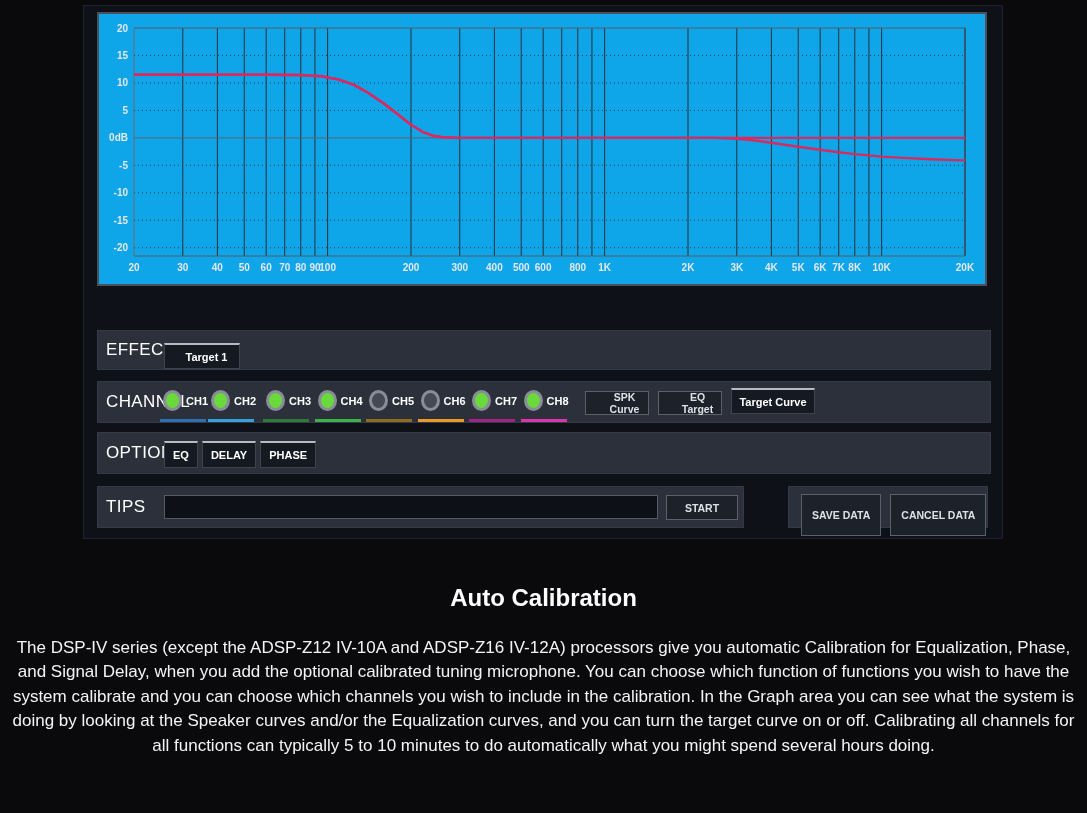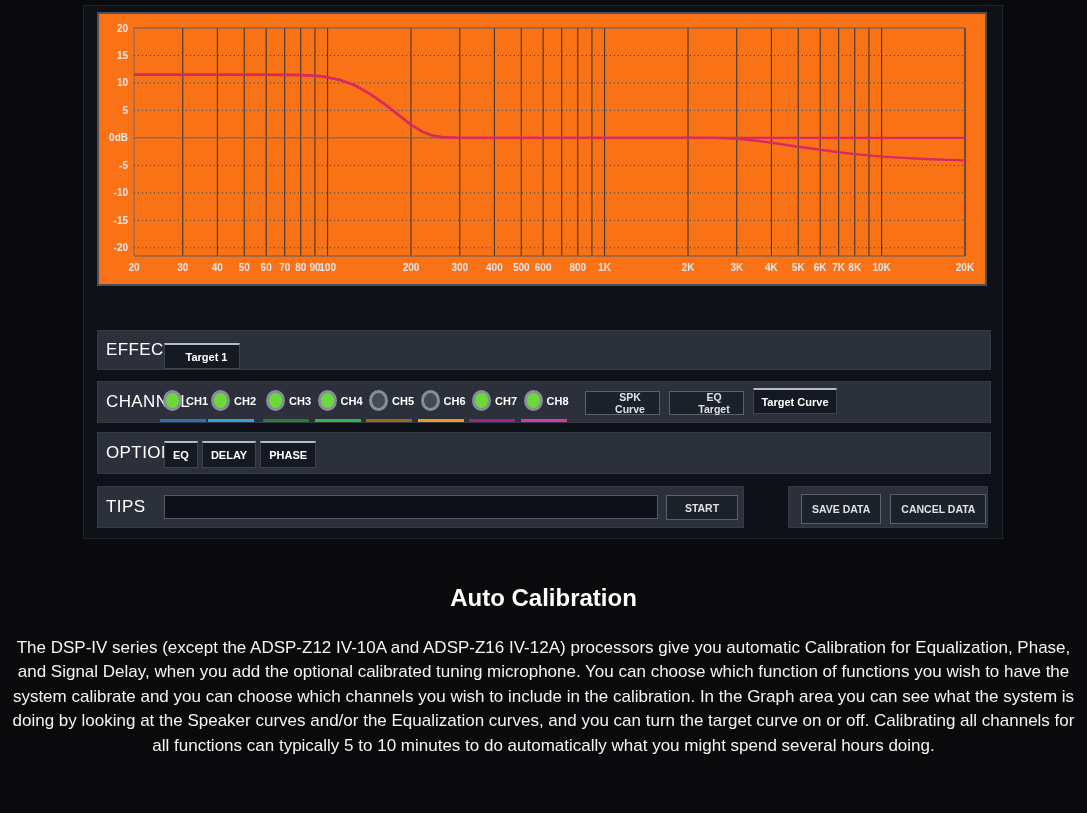--- a/index.html
+++ b/index.html
@@ -4,21 +4,21 @@
 <style>
   html,body{margin:0;padding:0;background:#0a0a0c;}
   body{width:1087px;height:813px;position:relative;overflow:hidden;
        font-family:"Liberation Sans", sans-serif;}
 
   
   .app-window{position:absolute;left:83px;top:5px;width:920px;height:534px;
               background:#0e1117;border:1px solid #1d222b;box-sizing:border-box;}
 
   .graph-panel{position:absolute;left:13px;top:6px;width:890px;height:274px;
-               background:#f97316;border:2px solid #4b505a;box-sizing:border-box;}
+               background:#0ea5e9;border:2px solid #4b505a;box-sizing:border-box;}
   .graph-panel svg{display:block;}
 
   .brand-row{position:absolute;left:14px;top:290px;height:26px;display:flex;align-items:center;}
   .zapco-logo{color:#edeff2;font-weight:800;font-size:21px;letter-spacing:3px;
               transform:scaleY(.82) scaleX(1.05);transform-origin:left center;}
   .app-title{color:#8d939d;font-weight:bold;font-size:11.5px;margin-left:10px;letter-spacing:.2px;}
 
   .row-panel{position:absolute;left:13px;width:894px;background:#2b303b;
              border:1px solid #343a46;box-sizing:border-box;}
   .row-label{position:absolute;left:8px;top:50%;transform:translateY(-50%);
@@ -37,40 +37,40 @@
 
   
   #channel-row{top:375px;height:42px;}
   .channel{position:absolute;top:0;width:48px;height:42px;}
   .led{position:absolute;left:3px;top:8px;width:13px;height:15px;border-radius:50%;
        border:3px solid #878e98;box-sizing:content-box;cursor:pointer;}
   .ch-label{position:absolute;left:26px;top:13px;color:#fff;font-weight:bold;font-size:11px;}
   .ch-underline{position:absolute;left:0;bottom:2px;width:46px;height:3px;}
   #curve-buttons{position:absolute;left:487px;top:0;height:42px;display:flex;
                  align-items:center;gap:9px;}
-  #curve-buttons .flat-btn{width:75px;height:24px;padding-left:21px;}
+  #curve-buttons .flat-btn{width:64px;height:24px;padding-left:21px;}
   #curve-buttons .tab-btn{width:84px;height:26px;margin-top:-4px;}
 
   
   #option-row{top:426px;height:42px;}
   #option-buttons{position:absolute;left:66px;top:8px;display:flex;gap:4px;}
   #option-buttons .tab-btn{height:27px;padding:0 8px;}
 
   
   #tips-row{top:480px;height:42px;width:647px;}
   #tips-input{position:absolute;left:66px;top:8px;width:494px;height:24px;
               background:#0d1117;border:1px solid #555b66;color:#dfe2e7;
               font-size:12px;box-sizing:border-box;padding:0 6px;outline:none;}
   #start-btn{position:absolute;left:568px;top:8px;width:72px;height:25px;}
 
   
   #data-panel{position:absolute;left:704px;top:480px;width:200px;height:42px;
               background:#2b303b;border:1px solid #343a46;box-sizing:border-box;}
   #data-buttons{position:absolute;left:12px;top:7px;display:flex;gap:9px;}
-  #data-buttons .flat-btn{height:30px;padding:0 10px;}
+  #data-buttons .flat-btn{height:42px;padding:0 10px;}
 
   
   .article{position:absolute;left:0;top:576px;width:1087px;box-sizing:border-box;
            padding:0 12px;text-align:center;color:#f4f4f4;}
   .article h1{font-size:24px;font-weight:bold;color:#ffffff;margin:8px 0 24px 0;}
   .article p{font-size:17px;line-height:24.4px;margin:0;}
 </style>
 </head>
 <body>
 

